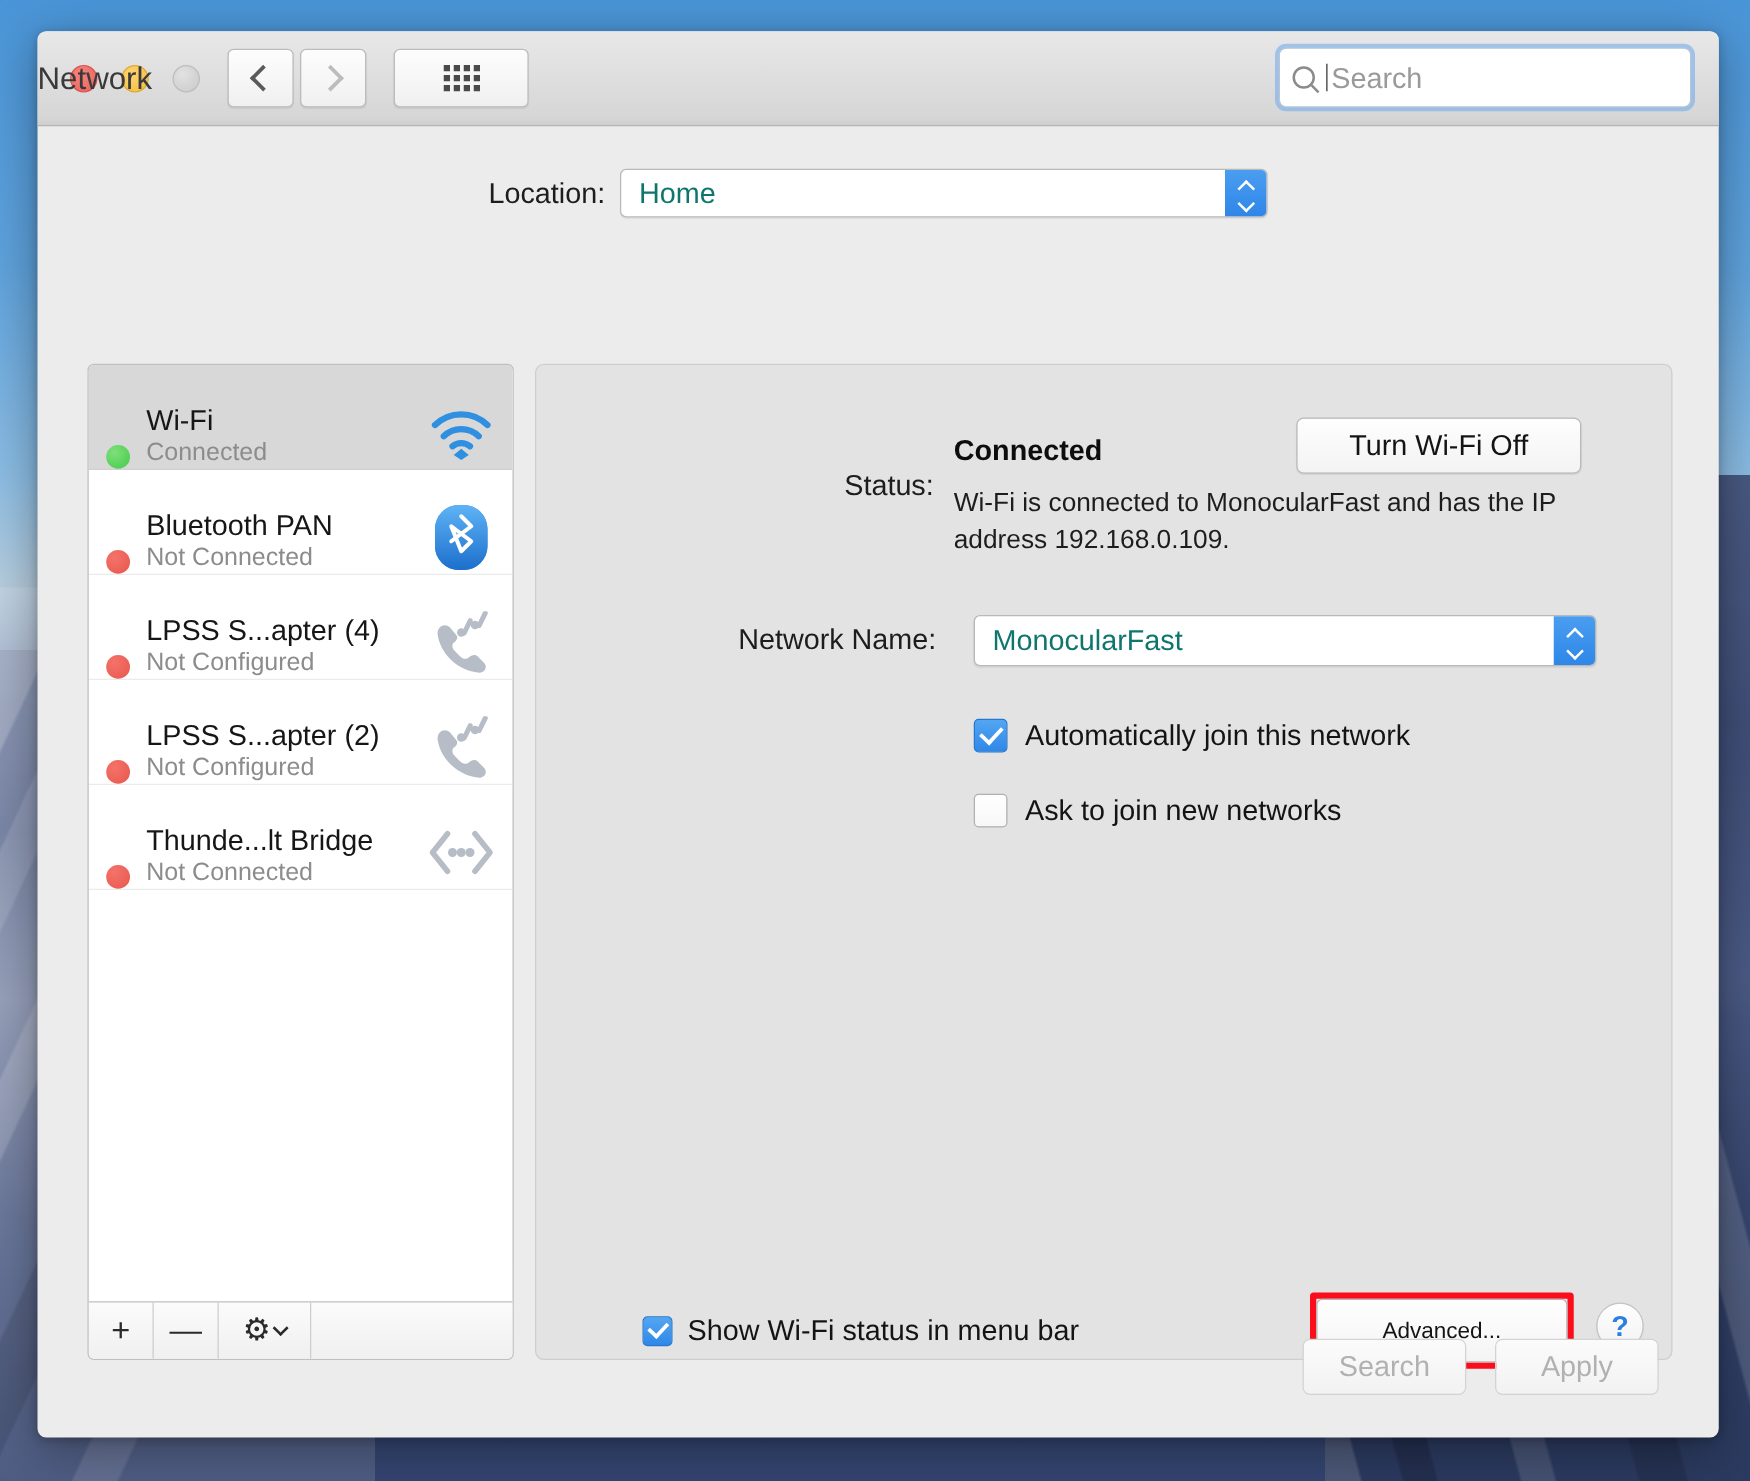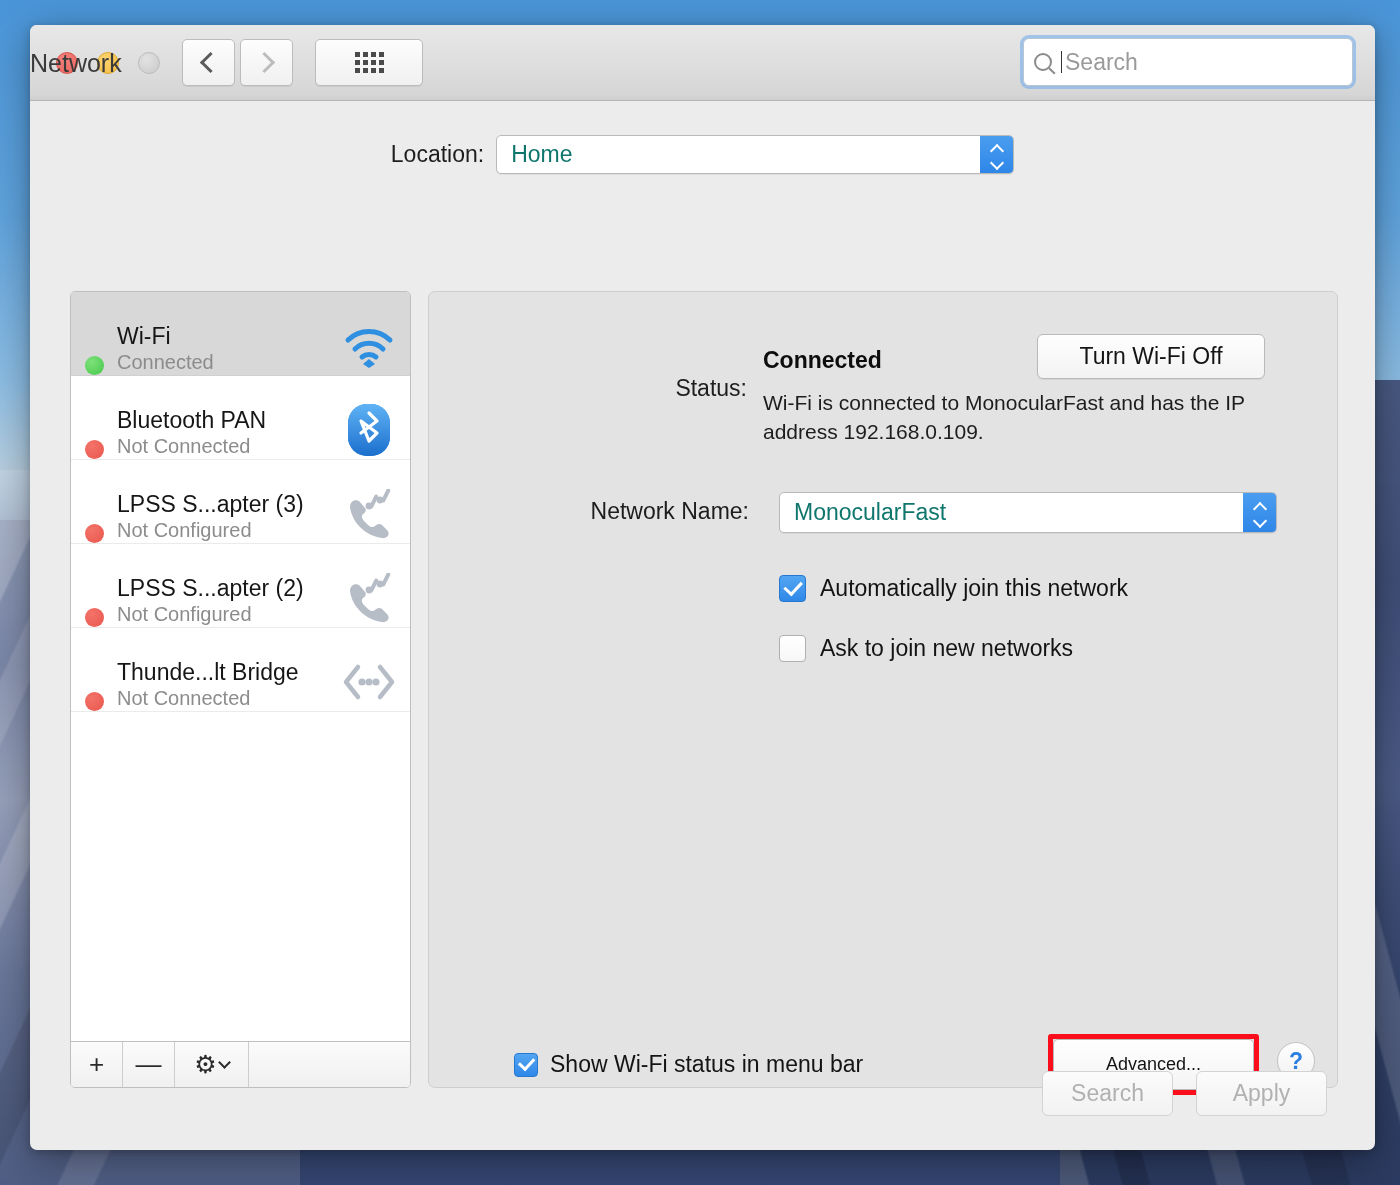--- a/index.html
+++ b/index.html
@@ -408,21 +408,21 @@
               </linearGradient>
                 </defs>
               <path d="M22 10 L30 18 L14 30 M14 18 L30 30 L22 38 Z" fill="none" stroke="#fff" stroke-width="3.2" stroke-linejoin="round" stroke-linecap="round"></path>
             </svg>
           </span>
         </div>
 
         <div class="svc">
           <span class="statusdot red"></span>
           <span class="svc-text">
-            <span class="svc-name">LPSS S...apter (3)</span><br>
+            <span class="svc-name">LPSS S...apter (4)</span><br>
             <span class="svc-sub">Not Configured</span>
           </span>
           <span class="svc-icon">
             <svg width="54" height="50" viewBox="0 0 54 50">
               <path d="M8 18 C8 12 14 9 18 13 L23 19 C25 21 23 24 21 25 C19 27 20 30 22 32 L26 36
                        C28 38 31 39 33 37 C35 35 38 34 40 36 L45 41 C49 45 45 50 40 49
                        C24 47 10 34 8 18 Z" fill="#b6bdc7"></path>
               <circle cx="27" cy="17" r="3.4" fill="#b6bdc7"></circle>
               <circle cx="38" cy="11" r="3.4" fill="#b6bdc7"></circle>
               <rect x="30" y="5" width="4" height="15" rx="2" transform="rotate(26 32 12)" fill="#b6bdc7"></rect>

